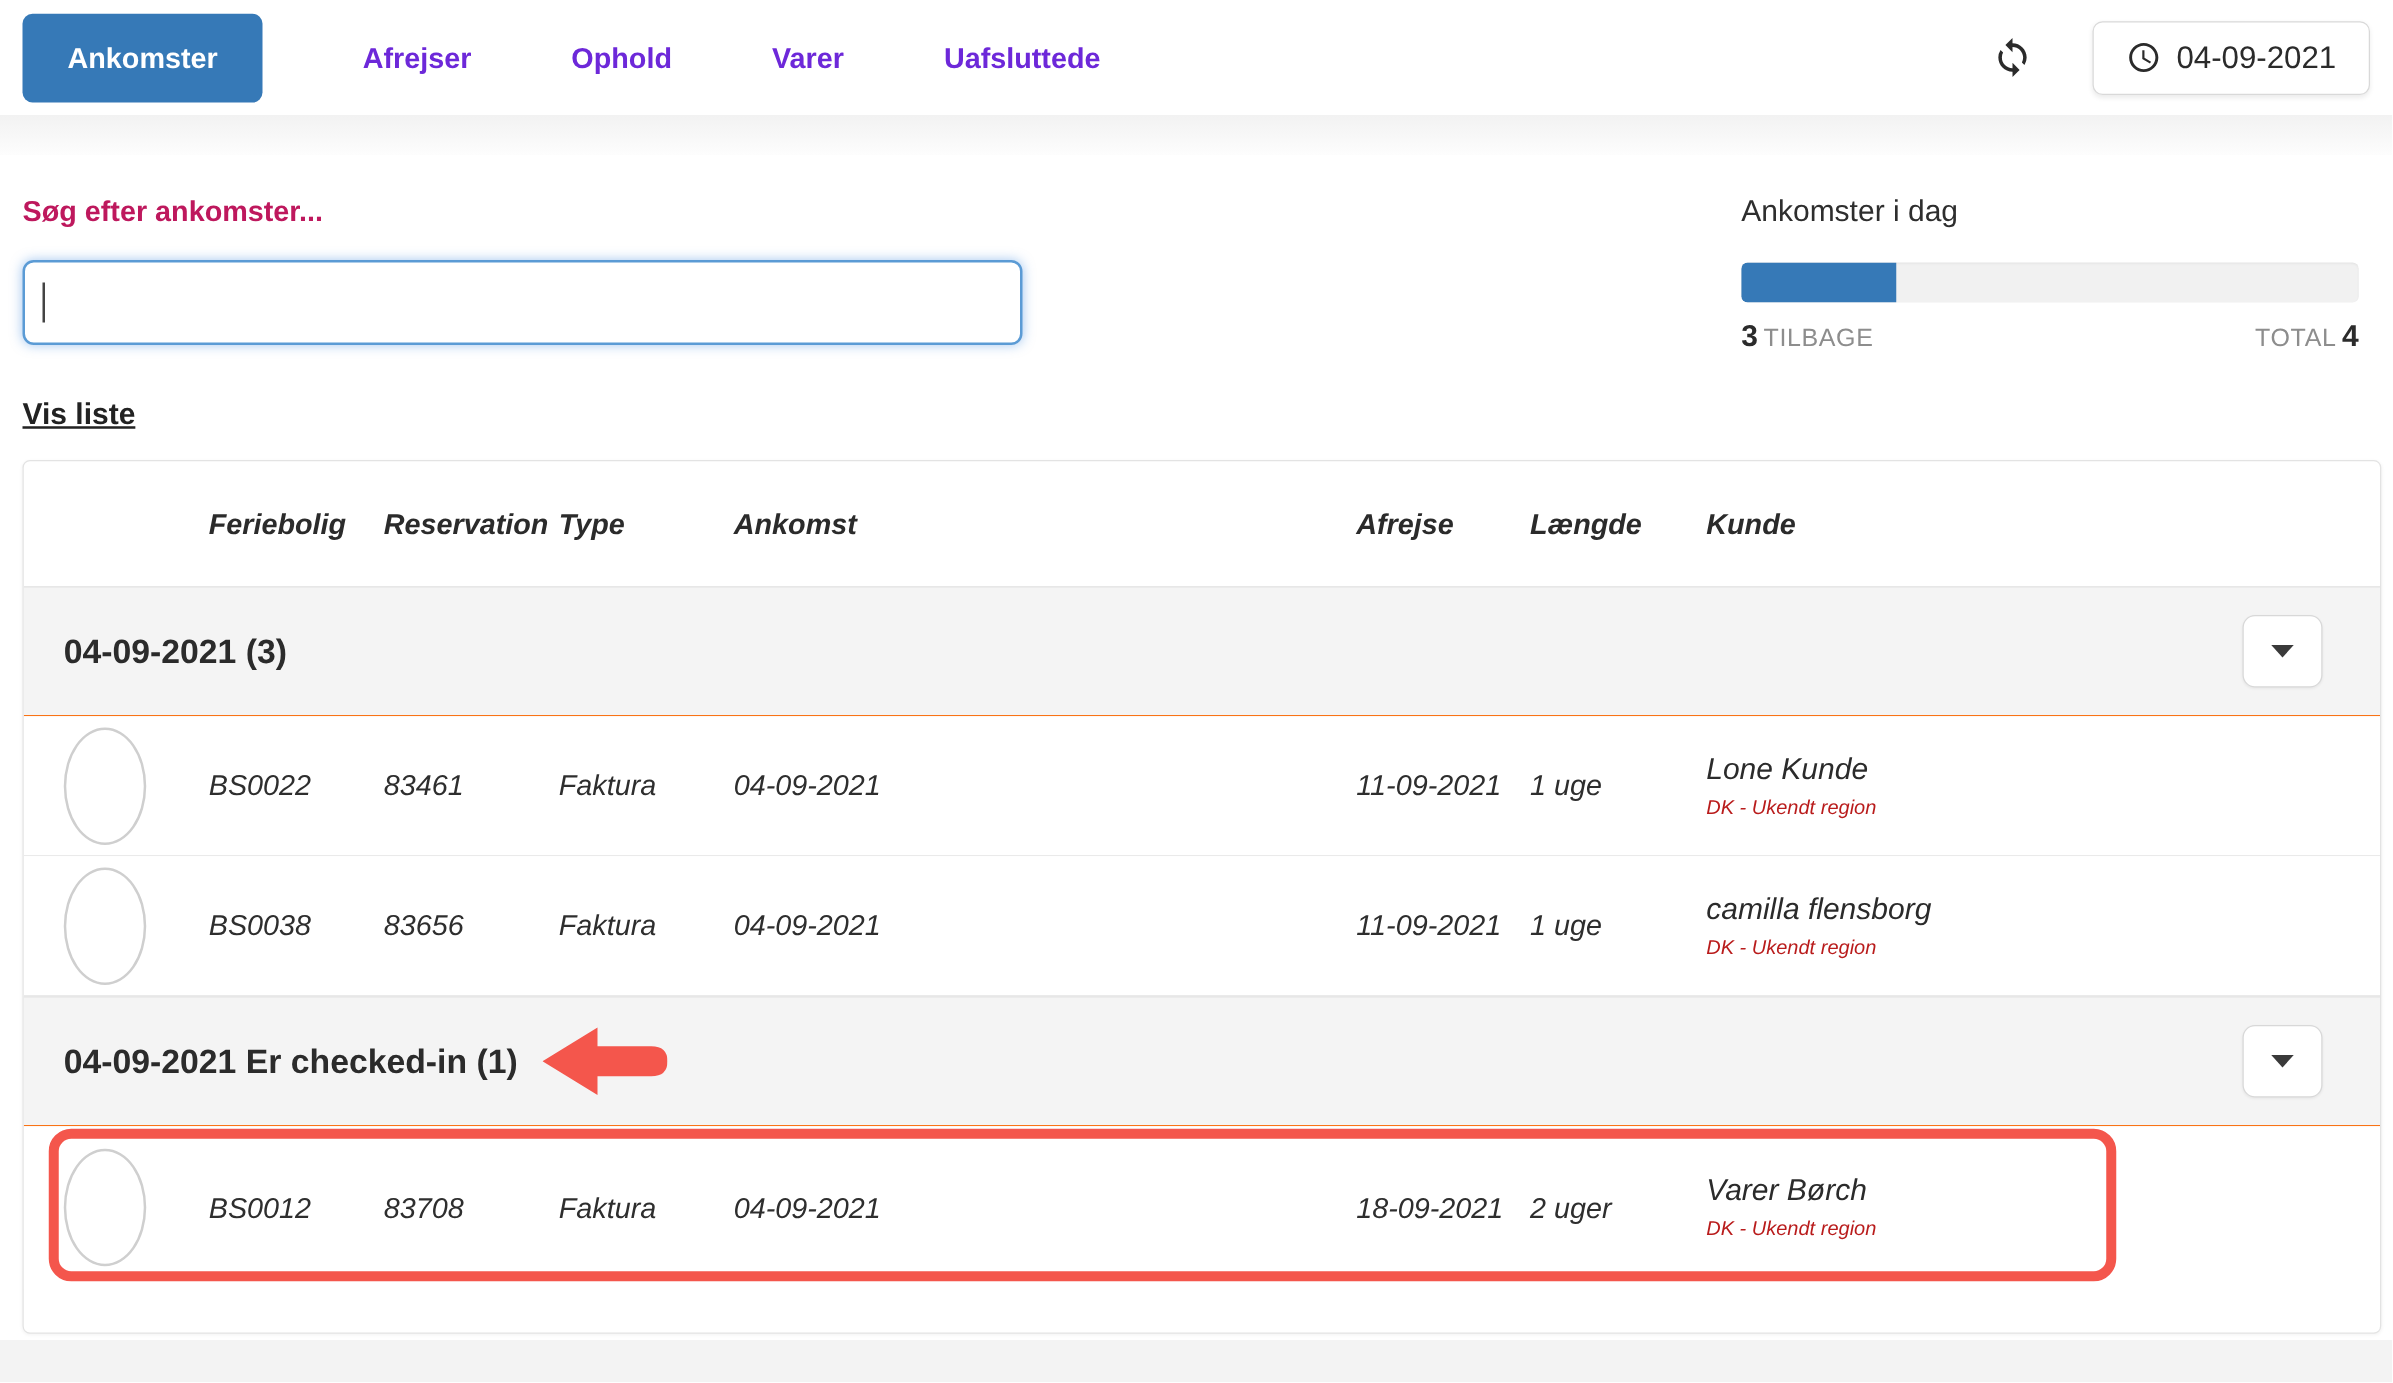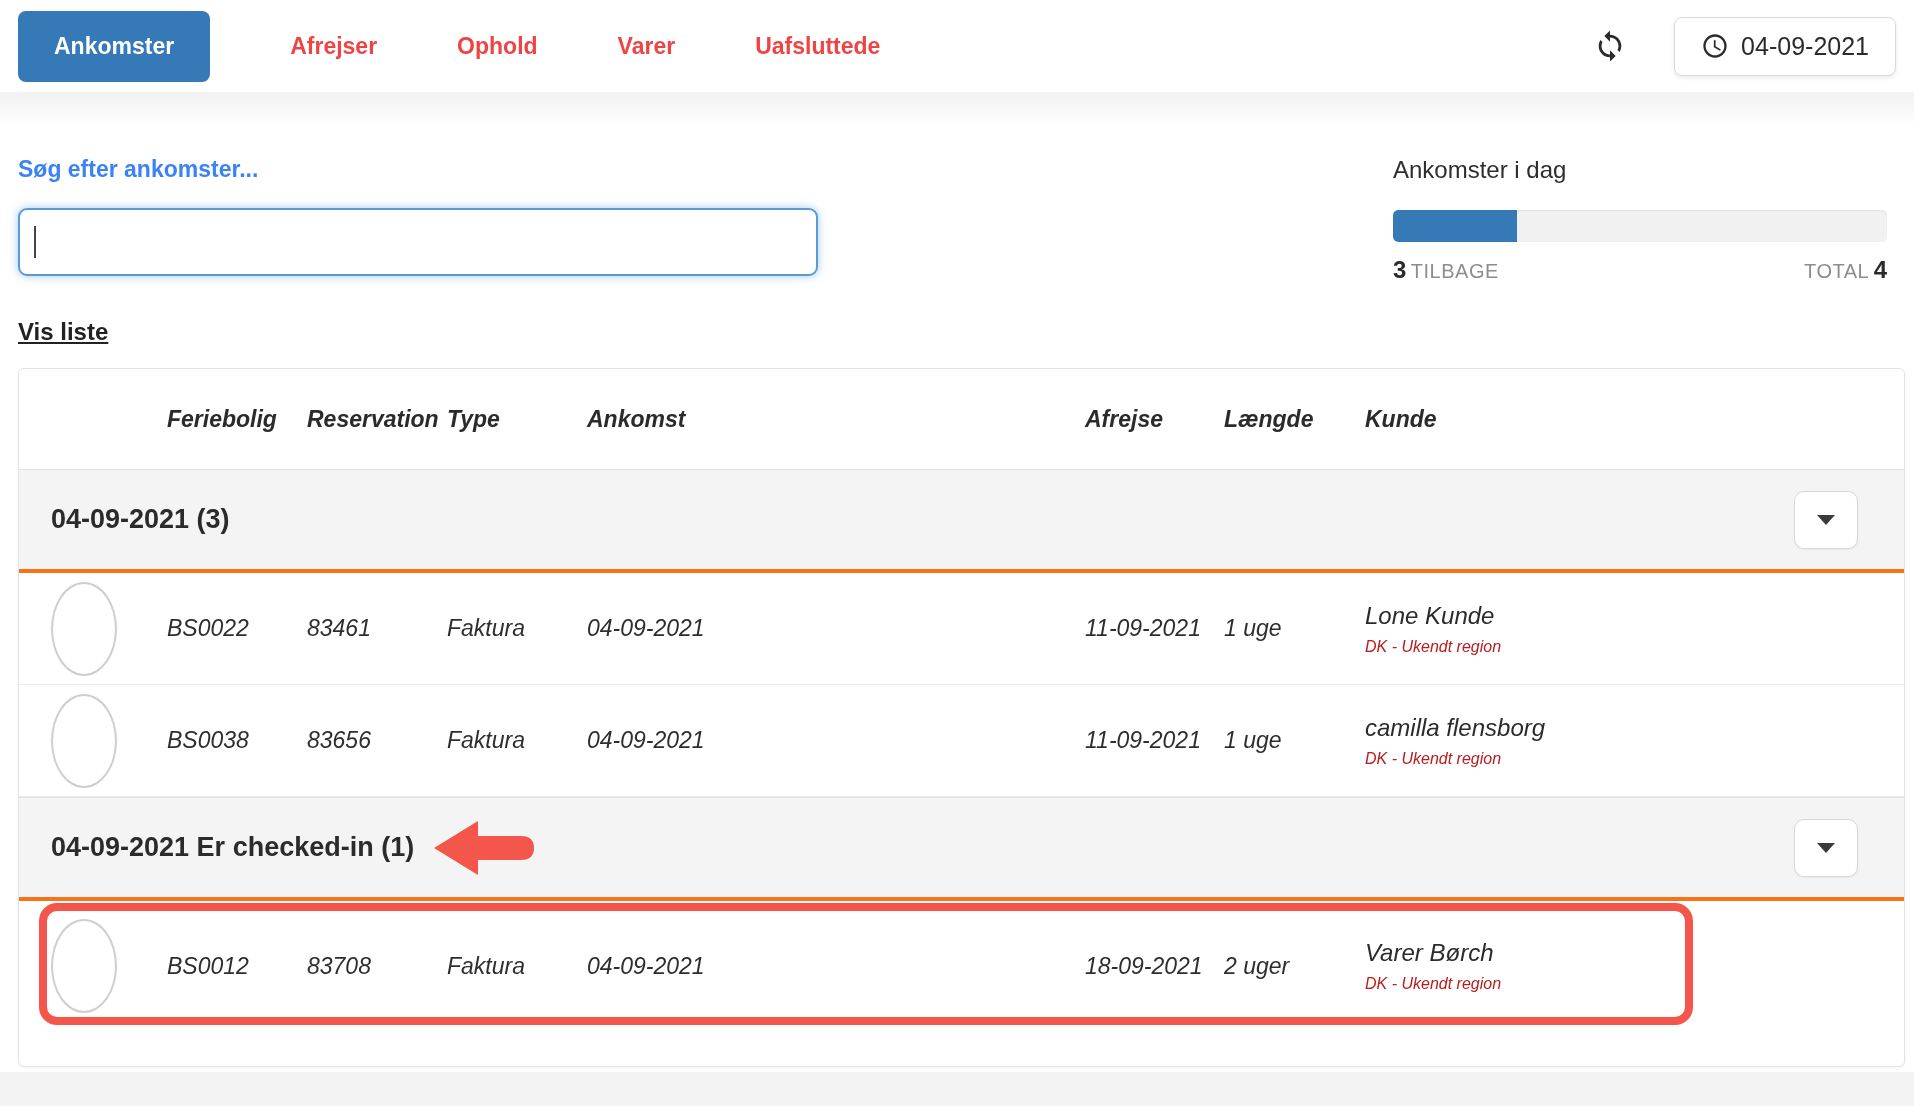--- a/index.html
+++ b/index.html
@@ -3,53 +3,53 @@
 <meta charset="utf-8">
 <style>
   * { margin:0; padding:0; box-sizing:border-box; }
   html,body { background:#fff; }
   body { font-family:"Liberation Sans","DejaVu Sans",sans-serif; color:#2e2e2e; }
   .page { position:relative; width:1914px; height:1106px; background:#fff; overflow:hidden; }
 
   
   .topbar { position:absolute; top:0; left:0; width:100%; height:92px; background:#fff; display:flex; align-items:center; justify-content:space-between; padding:0 18px; }
   .tabs { display:flex; align-items:center; gap:80px; }
-  .tab { font-size:23px; font-weight:bold; color:#ef4444; cursor:pointer; white-space:nowrap; }
+  .tab { font-size:23px; font-weight:bold; color:#6d28d9; cursor:pointer; white-space:nowrap; }
   .tab.active { background:#3679b7; color:#fff; border-radius:8px; padding:22px 36px; }
   .topbar-right { display:flex; align-items:center; gap:44px; }
   .refresh-btn { width:40px; height:40px; display:flex; align-items:center; justify-content:center; cursor:pointer; }
   .refresh-btn svg { width:34px; height:34px; fill:#2b2b2b; }
   .date-btn { display:flex; align-items:center; gap:12px; background:#fff; border:1px solid #d9d9d9; border-radius:8px; padding:14px 26px; font-size:25px; color:#2b2b2b; box-shadow:0 2px 4px rgba(0,0,0,.08); cursor:pointer; }
   .date-btn svg { width:28px; height:28px; fill:#2b2b2b; }
 
   .top-strip { position:absolute; top:92px; left:0; width:100%; height:32px; background:linear-gradient(#f2f2f2,#fdfdfd); }
 
   
-  .search-label { position:absolute; left:18px; top:156px; font-size:23px; font-weight:bold; color:#3b82f6; }
+  .search-label { position:absolute; left:18px; top:156px; font-size:23px; font-weight:bold; color:#be185d; }
   .search-box { position:absolute; left:18px; top:208px; width:800px; height:68px; background:#fff; border:2px solid #5b9bd5; border-radius:9px; box-shadow:0 0 9px rgba(74,144,226,.5); display:flex; align-items:center; padding-left:14px; }
   .caret { width:2px; height:32px; background:#444; }
 
   
   .arrivals { position:absolute; left:1393px; top:156px; width:494px; }
   .arrivals-title { font-size:24px; color:#2e2e2e; }
   .progress-track { margin-top:26px; width:100%; height:32px; background:#f1f1f1; border-radius:5px; overflow:hidden; box-shadow:inset 0 1px 2px rgba(0,0,0,.06); }
   .progress-fill { height:100%; background:#3679b7; border-radius:5px 0 0 5px; }
   .progress-foot { margin-top:14px; display:flex; justify-content:space-between; align-items:center; }
   .big-num { font-size:24px; font-weight:bold; color:#2b2b2b; }
   .gray-cap { font-size:20px; color:#8d8d8d; letter-spacing:.5px; }
 
   
   .vis-liste { position:absolute; left:18px; top:318px; font-size:24px; font-weight:600; color:#222; text-decoration:underline; cursor:pointer; }
 
   
   .card { position:absolute; left:18px; top:368px; width:1887px; height:699px; background:#fff; border:1px solid #e3e3e3; border-radius:6px; box-shadow:0 1px 3px rgba(0,0,0,.05); overflow:hidden; }
   .tgrid { display:grid; grid-template-columns:130px 140px 140px 140px 498px 139px 141px 1fr; align-items:center; }
   .tgrid > div { padding-left:18px; white-space:nowrap; overflow:visible;font-style:italic; }
   .thead { height:100px; font-size:23px; font-weight:bold; color:#2b2b2b; }
-  .group-row { height:104px; background:#f4f4f4; border-top:1px solid #e2e2e2; border-bottom:4px solid #f97316; display:flex; align-items:center; justify-content:space-between; padding:0 46px 0 32px; }
+  .group-row { height:104px; background:#f4f4f4; border-top:1px solid #e2e2e2; border-bottom:1px solid #f97316; display:flex; align-items:center; justify-content:space-between; padding:0 46px 0 32px; }
   .group-title-wrap { display:flex; align-items:center; gap:20px; }
   .group-title { font-size:27px; font-weight:bold; color:#2b2b2b; }
   .collapse-btn { width:64px; height:58px; background:#fff; border:1px solid #d8d8d8; border-radius:10px; display:flex; align-items:center; justify-content:center; cursor:pointer; box-shadow:0 1px 2px rgba(0,0,0,.05); }
   .tri-down { width:0; height:0; border-left:9px solid transparent; border-right:9px solid transparent; border-top:10px solid #3a3a3a; }
   .annot-arrow svg { display:block; }
 
   .data-row { height:112px; font-size:23px; color:#2e2e2e; border-bottom:1px solid #eaeaea; background:#fff; }
   .data-row:last-of-type { border-bottom:none; }
   .sel-cell { display:flex; justify-content:center; }
   .circle { width:66px; height:94px; border:2px solid #cfcfcf; border-radius:50%; background:#fff; cursor:pointer; }

